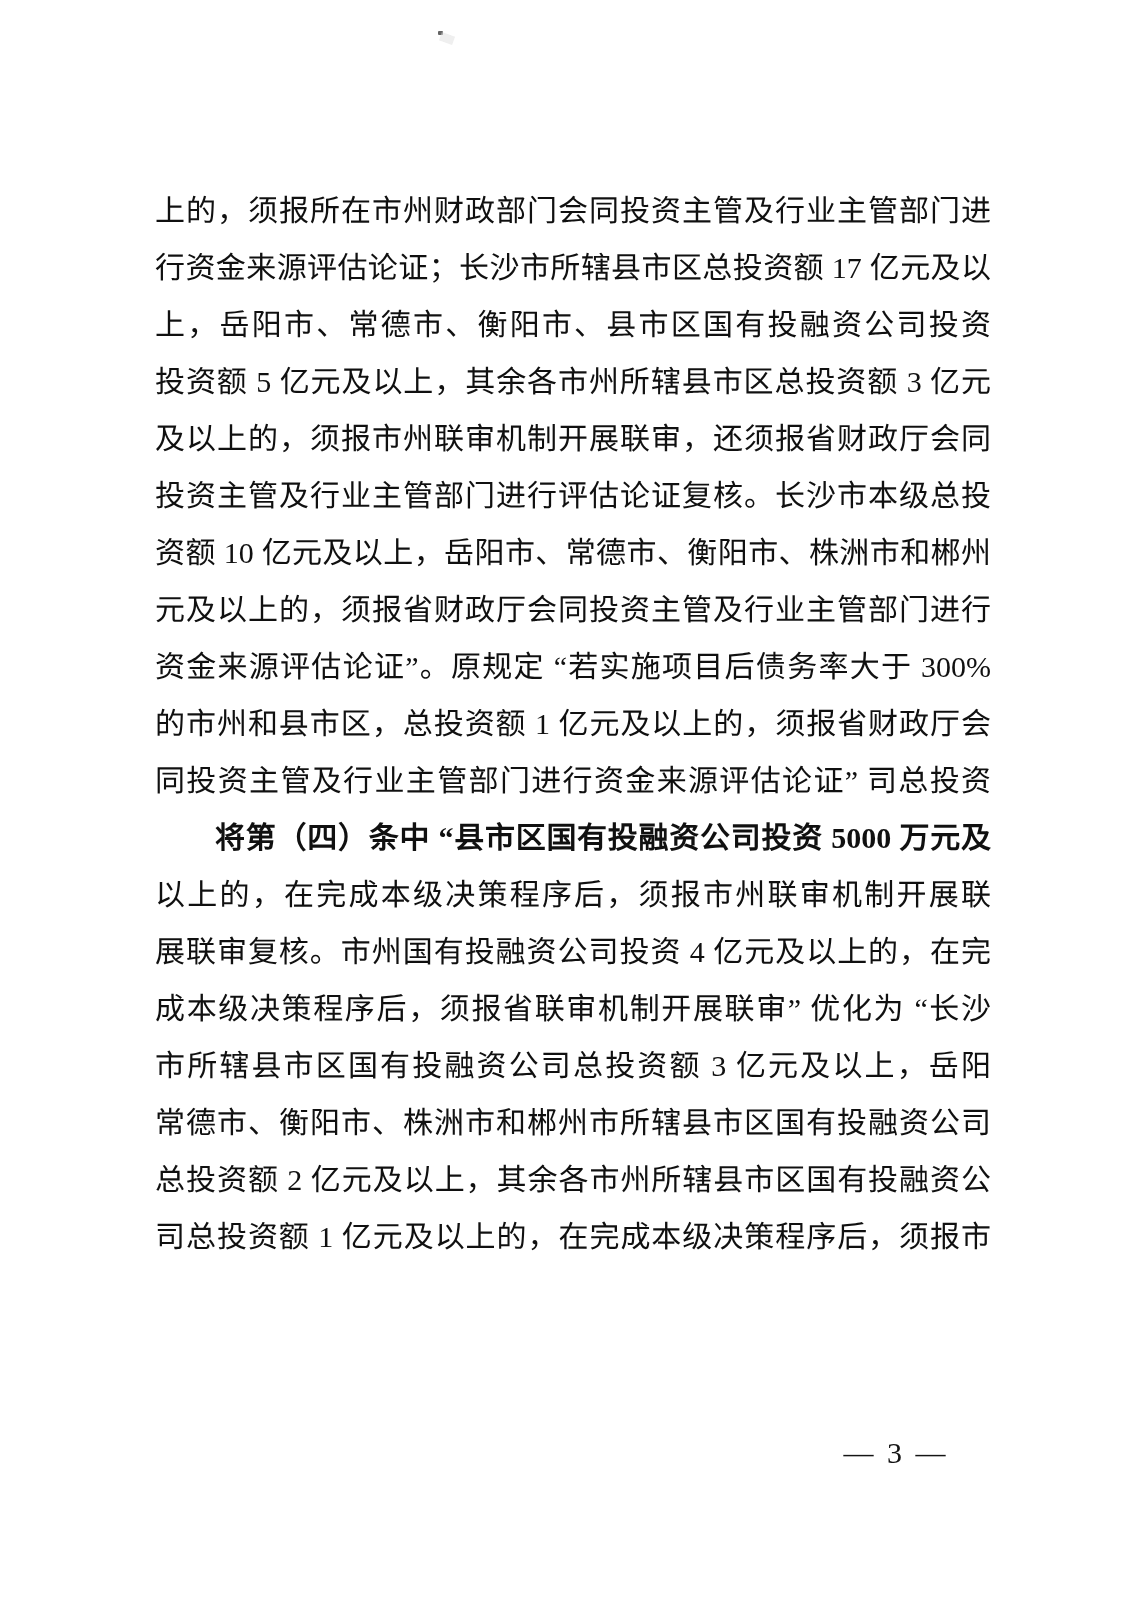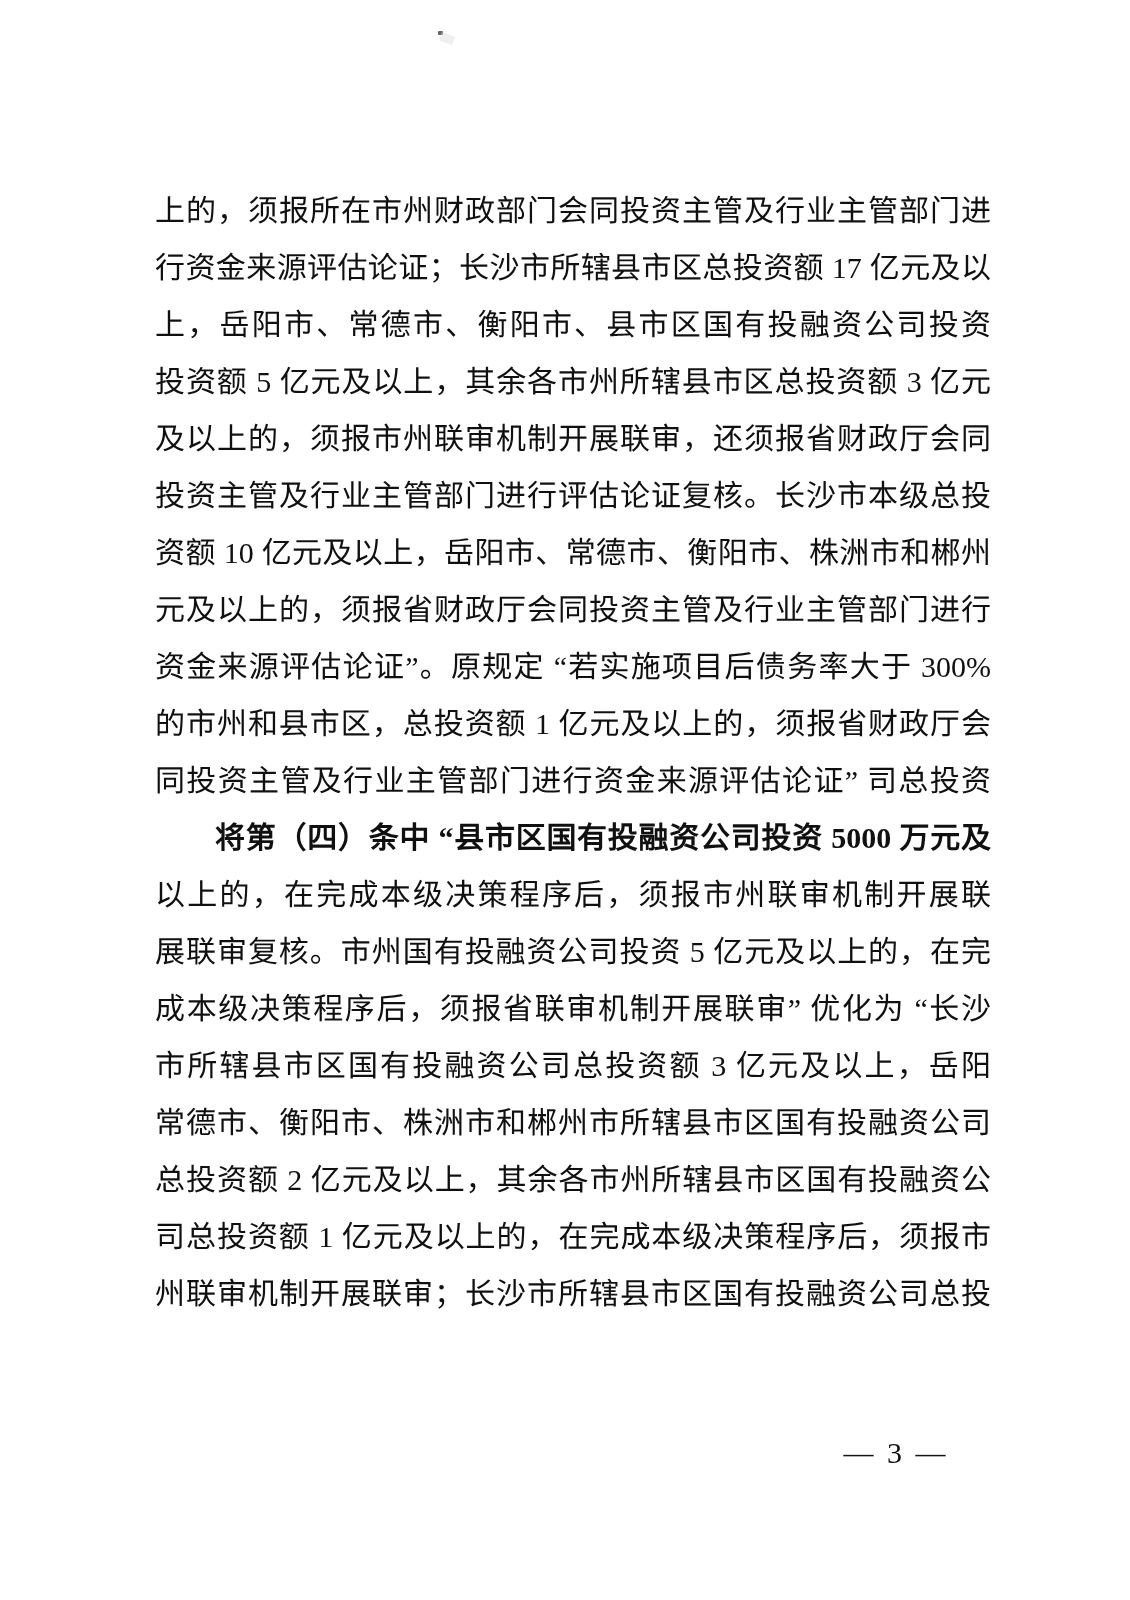--- a/index.html
+++ b/index.html
@@ -88,24 +88,23 @@
     <div class="doc-line">投资额 5 亿元及以上，其余各市州所辖县市区总投资额 3 亿元</div>
     <div class="doc-line">及以上的，须报市州联审机制开展联审，还须报省财政厅会同</div>
     <div class="doc-line">投资主管及行业主管部门进行评估论证复核。长沙市本级总投</div>
     <div class="doc-line">资额 10 亿元及以上，岳阳市、常德市、衡阳市、株洲市和郴州</div>
     <div class="doc-line">元及以上的，须报省财政厅会同投资主管及行业主管部门进行</div>
     <div class="doc-line">资金来源评估论证”。原规定 “若实施项目后债务率大于 300%</div>
     <div class="doc-line">的市州和县市区，总投资额 1 亿元及以上的，须报省财政厅会</div>
     <div class="doc-line">同投资主管及行业主管部门进行资金来源评估论证” 司总投资额。</div>
     <div class="doc-line indent">将第（四）条中 “县市区国有投融资公司投资 5000 万元及</div>
     <div class="doc-line">以上的，在完成本级决策程序后，须报市州联审机制开展联审；</div>
-    <div class="doc-line">展联审复核。市州国有投融资公司投资 5 亿元及以上的，在完</div>
+    <div class="doc-line">展联审复核。市州国有投融资公司投资 4 亿元及以上的，在完</div>
     <div class="doc-line">成本级决策程序后，须报省联审机制开展联审” 优化为 “长沙</div>
     <div class="doc-line">市所辖县市区国有投融资公司总投资额 3 亿元及以上，岳阳市、</div>
     <div class="doc-line">常德市、衡阳市、株洲市和郴州市所辖县市区国有投融资公司</div>
     <div class="doc-line">总投资额 2 亿元及以上，其余各市州所辖县市区国有投融资公</div>
     <div class="doc-line">司总投资额 1 亿元及以上的，在完成本级决策程序后，须报市</div>
-    <div class="doc-line">州联审机制开展联审；长沙市所辖县市区国有投融资公司总投</div>
   </div>
 
   <div class="page-number">— 3 —</div>
 
 </div>
 
 </body></html>

